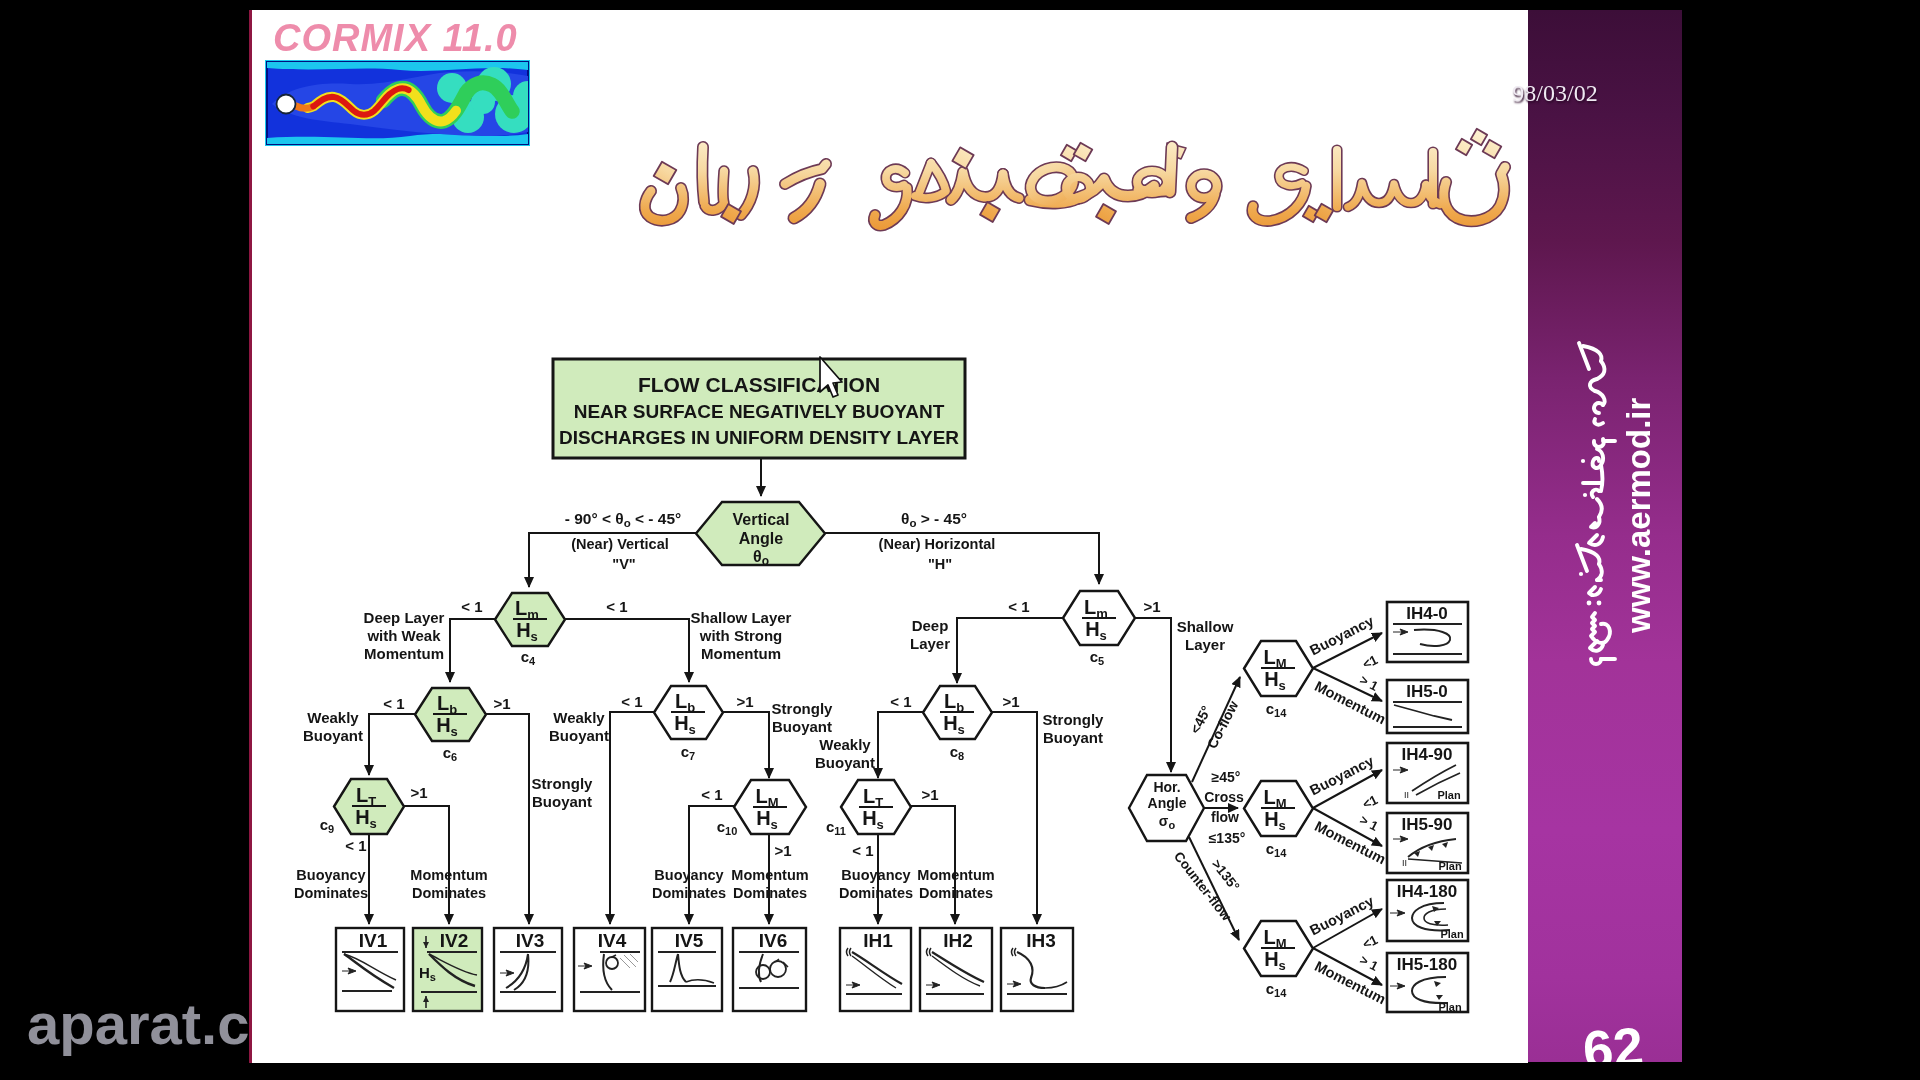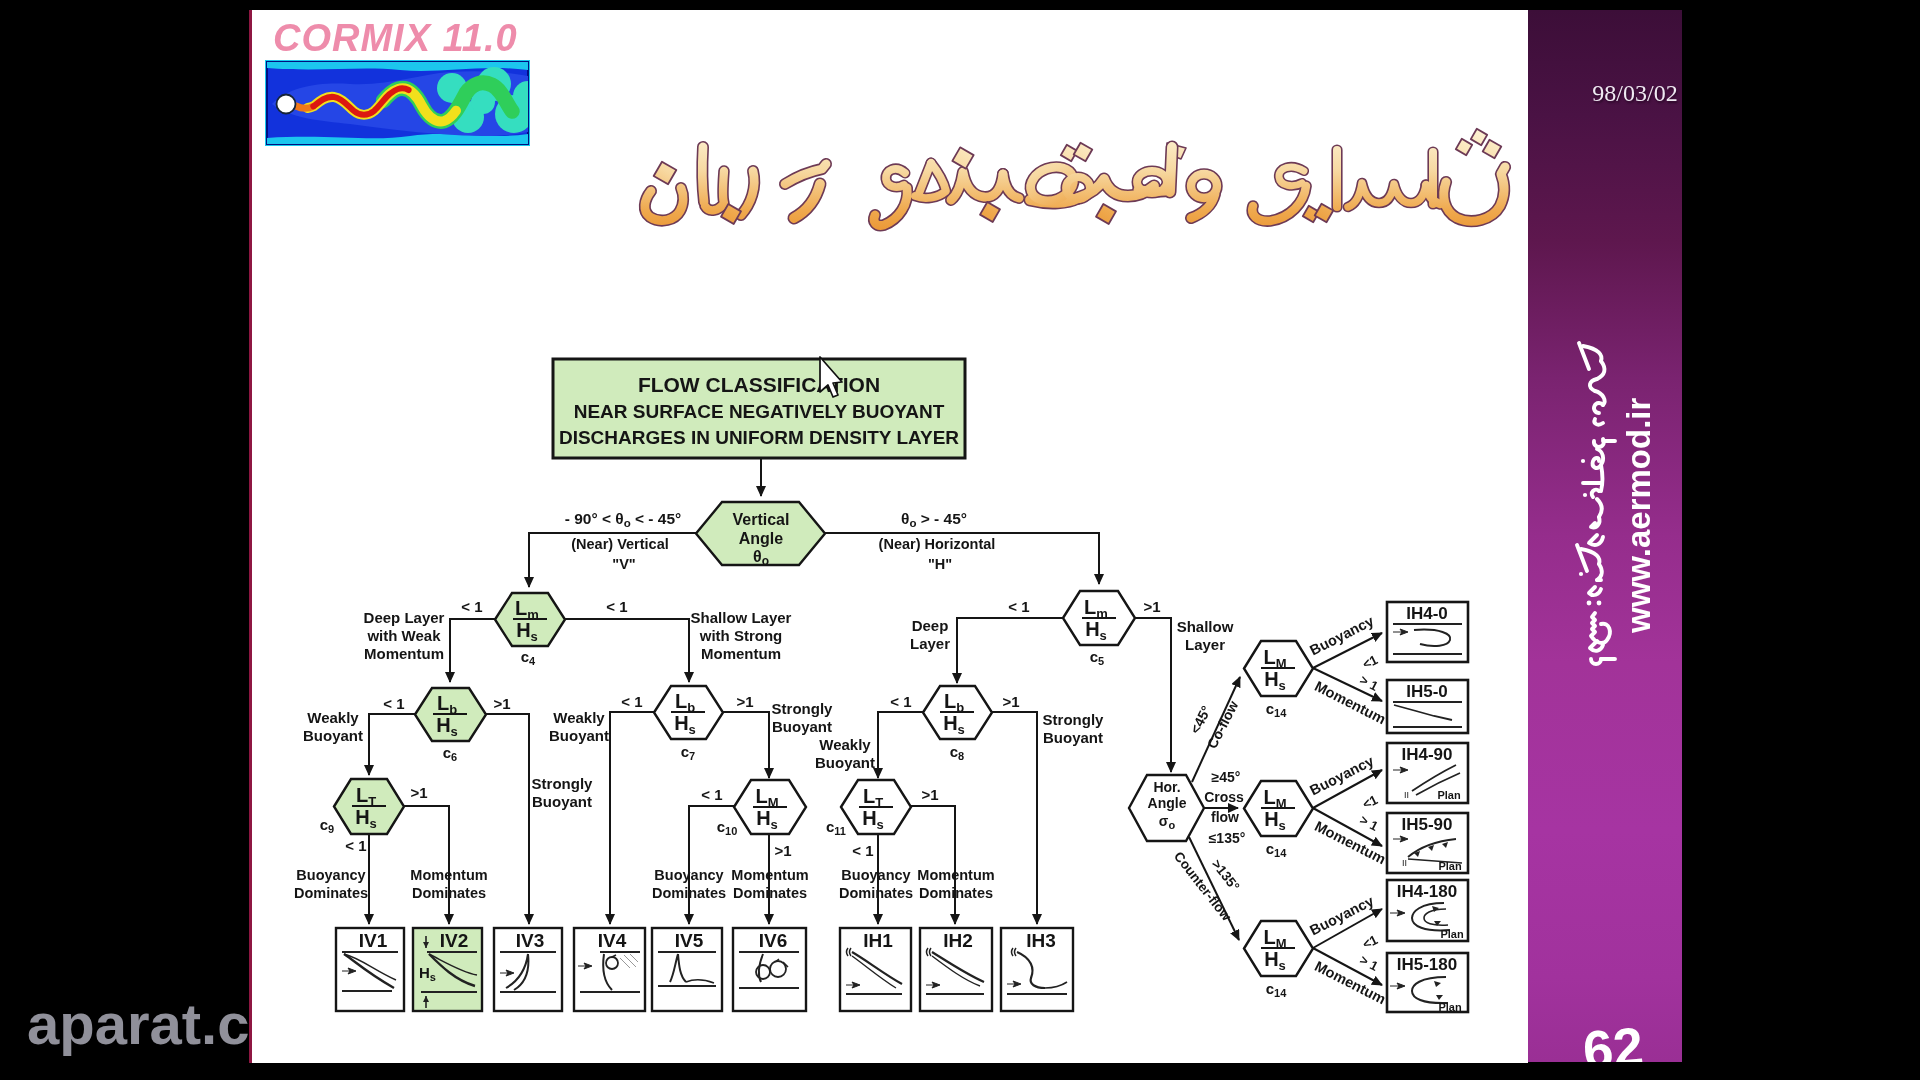--- a/index.html
+++ b/index.html
@@ -3,21 +3,21 @@
 <meta charset="utf-8">
 <style>
 html,body{margin:0;padding:0;background:#000;width:1920px;height:1080px;overflow:hidden;}
 *{box-sizing:border-box;}
 body{font-family:"Liberation Sans",sans-serif;position:relative;}
 #watermark{position:absolute;left:27px;top:990px;width:225px;overflow:hidden;color:#90909a;font-size:58px;font-weight:bold;letter-spacing:0px;white-space:nowrap;}
 #slide{position:absolute;left:252px;top:10px;width:1276px;height:1053px;background:#ffffff;}
 #redline{position:absolute;left:249px;top:10px;width:3px;height:1053px;background:#8e1742;}
 #band{position:absolute;left:1528px;top:10px;width:154px;height:1052px;overflow:hidden;
 background:linear-gradient(180deg,#3c0e38 0%,#4a1244 10%,#5e174e 22%,#7a2370 35%,#952d8c 50%,#a23399 62%,#a634a2 78%,#a1329d 92%,#9a2f95 100%);}
-#date{position:absolute;left:1580px;top:80px;width:110px;text-align:center;color:#efeaf2;font-size:24px;font-family:"Liberation Serif",serif;text-shadow:1px 2px 2px #2a0828;}
+#date{position:absolute;left:1500px;top:80px;width:110px;text-align:center;color:#efeaf2;font-size:24px;font-family:"Liberation Serif",serif;text-shadow:1px 2px 2px #2a0828;}
 #aermod{position:absolute;left:1620px;top:381px;width:40px;height:252px;}
 #aermod span{display:block;transform:rotate(-90deg) translate(-252px,0);transform-origin:0 0;color:#fff;font-size:33px;font-weight:bold;white-space:nowrap;}
 #pagenum{position:absolute;left:55px;top:1007px;color:#fff;font-size:54px;font-weight:bold;transform:rotate(-5deg);font-family:"Liberation Sans",sans-serif;}
 #cormix{position:absolute;left:273px;top:17px;color:#ee8cab;font-size:38px;font-weight:bold;font-style:italic;letter-spacing:1px;text-align:right;}
 svg text{font-family:"Liberation Sans",sans-serif;}
 </style>
 </head>
 <body>
 <div id="watermark">aparat.co</div>
 <div id="slide"></div>

